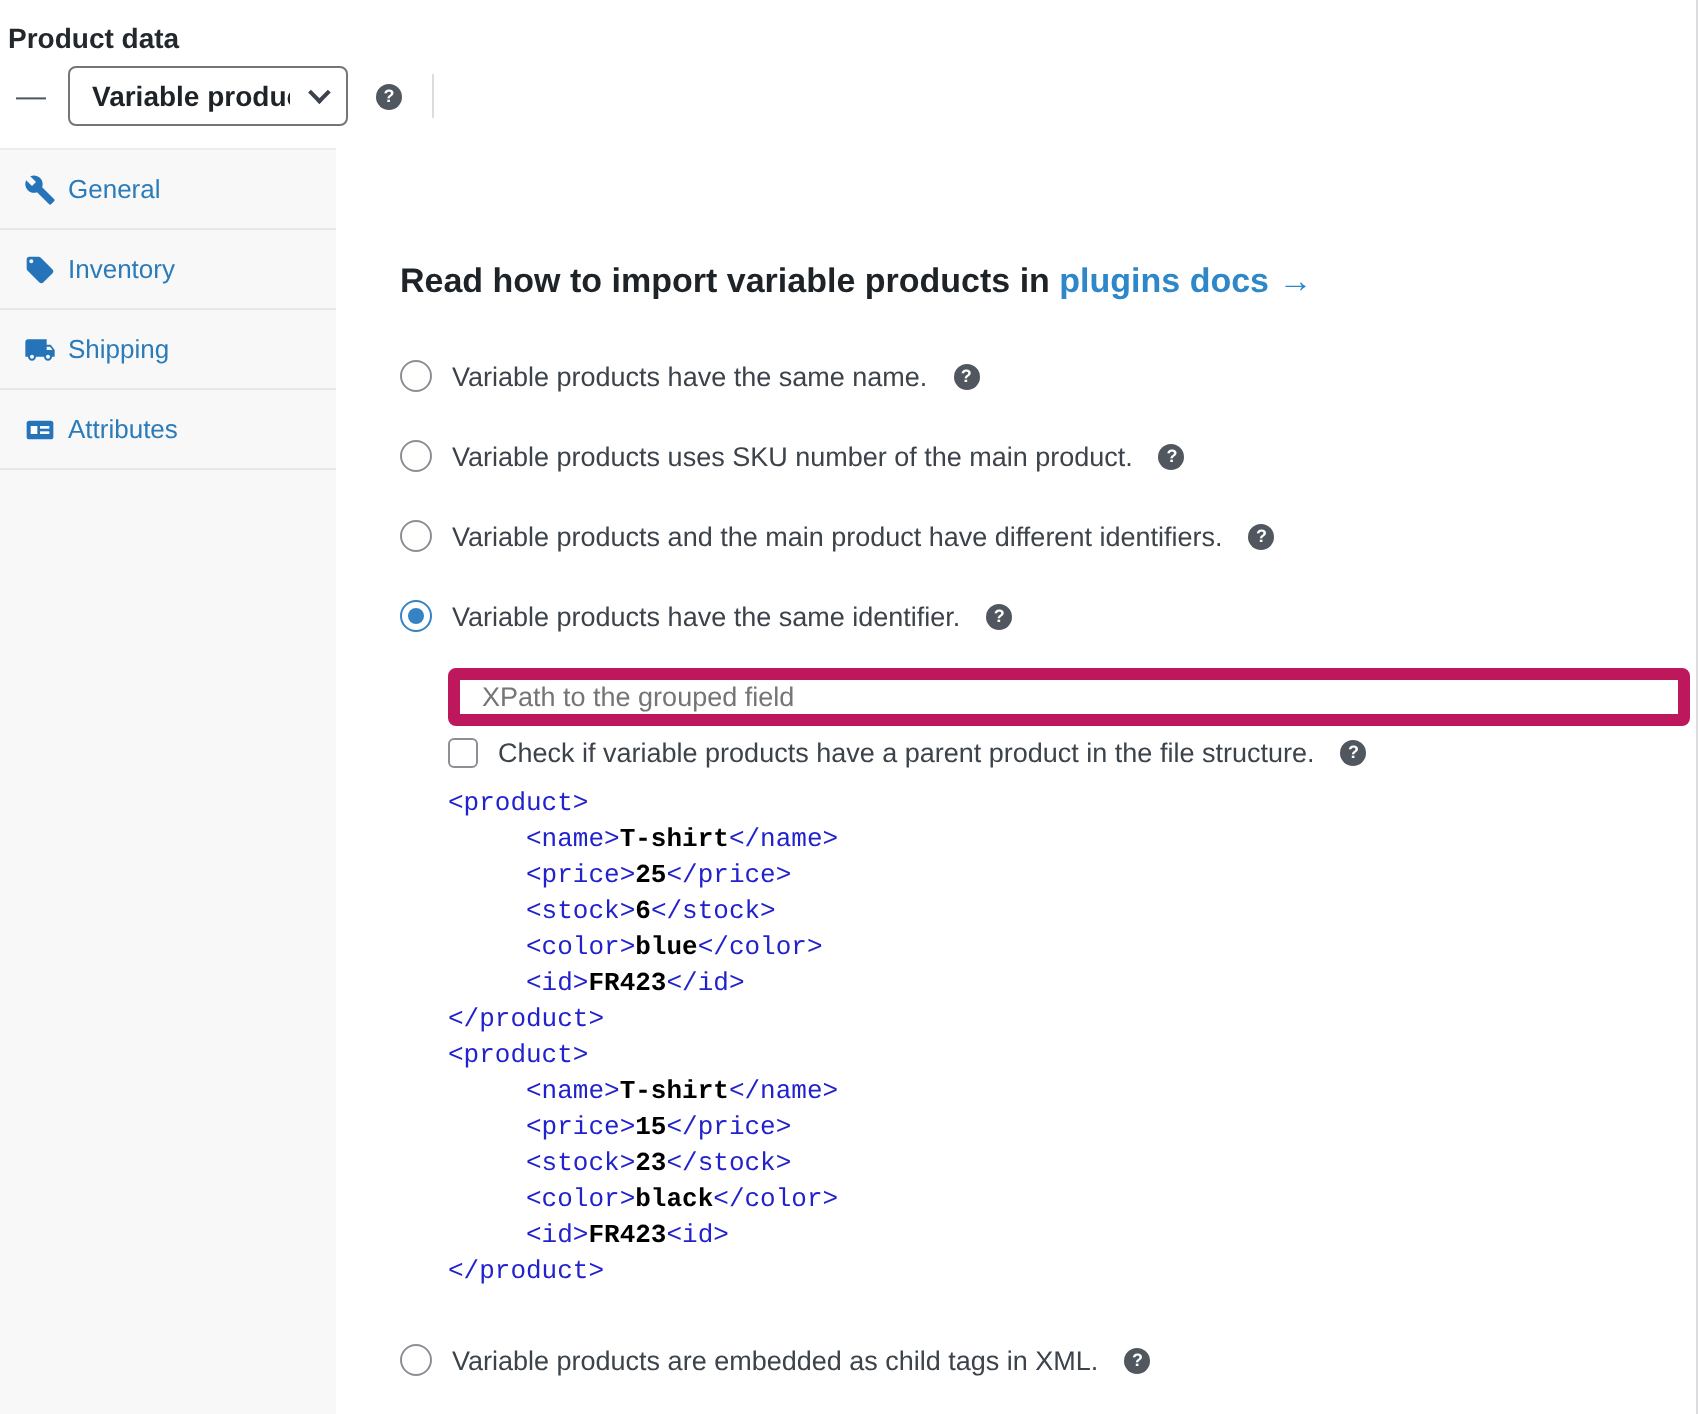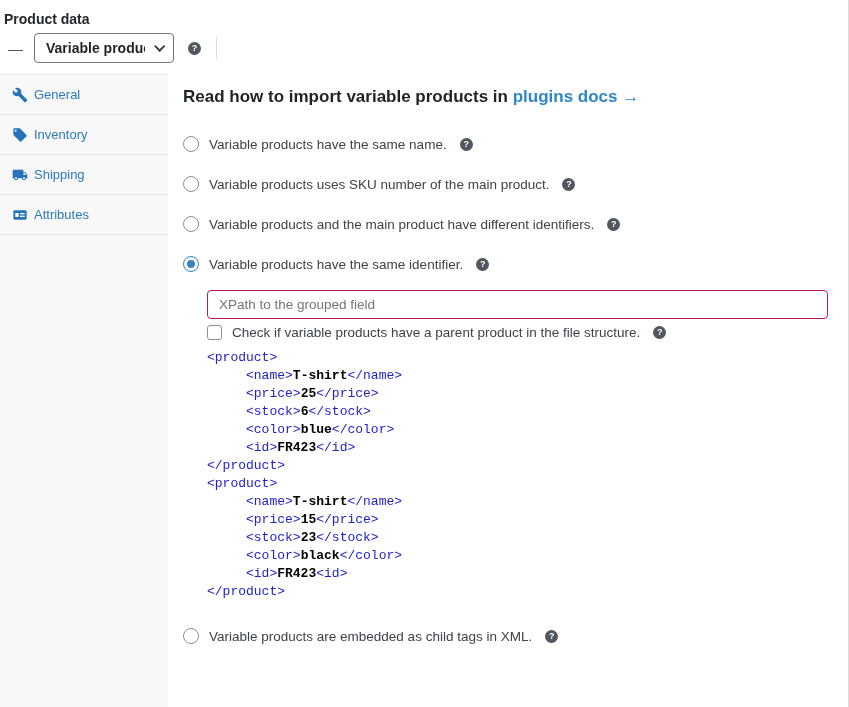--- a/index.html
+++ b/index.html
@@ -83,21 +83,21 @@
   }
   .type-row .help-icon { margin-left: 14px; }
   .vdivider {
     width: 1px;
     height: 22px;
     background: #dcdcde;
     margin-left: 15px;
   }
 
   
-  .main { display: flex; height: 633px; }
+  .main { display: flex; height: 633px; gap: 17px; }
   .sidebar {
     width: 168px;
     flex: none;
     background: #f8f8f9;
     border-top: 1px solid #ececec;
   }
   .tab {
     display: flex;
     align-items: center;
     height: 40px;
@@ -113,20 +113,21 @@
     color: #555d61;
   }
 
   .content { flex: 1; padding: 12px 20px 0 15px; }
   .read-heading {
     font-size: 17px;
     font-weight: 700;
     color: #1d2327;
     line-height: 22px;
     margin-bottom: 28px;
+    margin-top: 44px;
   }
   .read-heading a {
     color: #2e87c9;
     text-decoration: none;
     cursor: pointer;
   }
 
   .radio-row, .check-row { display: flex; align-items: center; height: 16px; }
   .radio-row { margin-bottom: 24px; }
   .radio-row.tight { margin-bottom: 18px; }
@@ -172,21 +173,21 @@
     background: #fff;
     flex: none;
     cursor: pointer;
   }
 
   .xpath-input {
     display: block;
     margin: 18px 0 0 24px;
     width: 621px;
     height: 29px;
-    border: 1px solid #be185d;
+    border: 6px solid #be185d;
     border-radius: 4px;
     padding: 0 11px;
     font-family: "Liberation Sans", sans-serif;
     font-size: 13.5px;
     color: #2c3338;
     background: #fff;
   }
   .xpath-input::placeholder { color: #757575; opacity: 1; }
 
   .check-row { margin: 5px 0 0 24px; }

